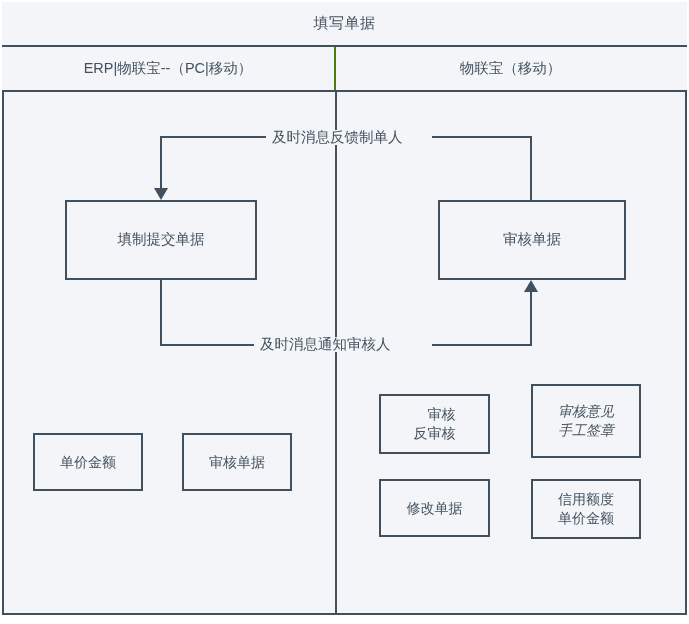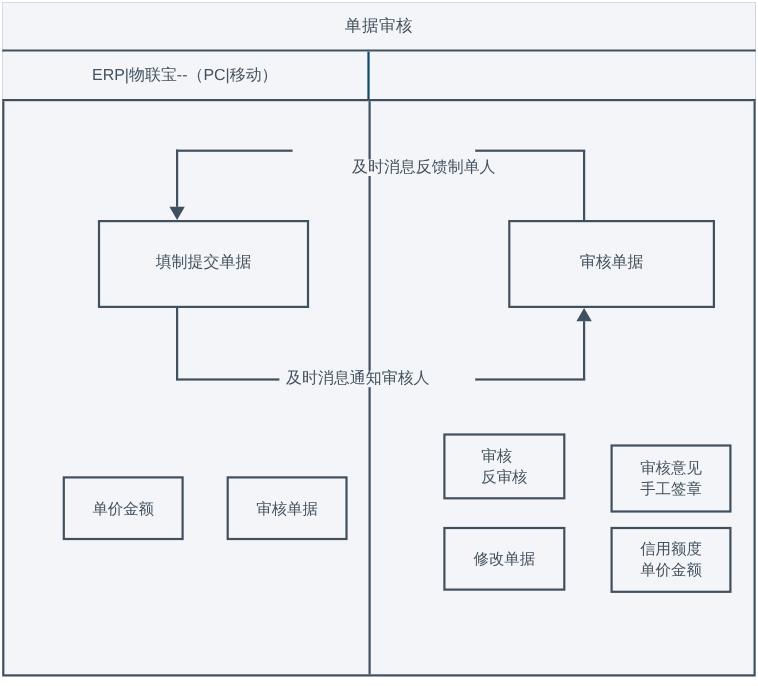--- a/index.html
+++ b/index.html
@@ -61,21 +61,21 @@
   .header-cell {
     display: flex;
     align-items: center;
     justify-content: center;
     font-size: 14.5px;
     color: #44525f;
     box-sizing: border-box;
   }
   .header-cell.left {
     width: 334px;
-    border-right: 2px solid #0c4a6e;
+    border-right: 2px solid #4d7c0f;
   }
   .header-cell.right {
     width: 349px;
   }
 
   
   .lane-divider {
     position: absolute;
     left: 335px;
     top: 92px;
@@ -86,37 +86,36 @@
 
   
   .node {
     position: absolute;
     box-sizing: border-box;
     border: 2px solid #41505f;
     background: #f3f5f8;
     display: flex;
     align-items: center;
     justify-content: center;
-    text-align: left;
+    text-align: right;
     color: #44525f;
     line-height: 1.35;
-    margin-left: 24px;
   }
   .node .lbl {
     white-space: pre-line;
   }
 
   .node-fill-submit   { left: 65px;  top: 200px; width: 192px; height: 80px;  font-size: 14.5px; }
   .node-audit-doc     { left: 438px; top: 200px; width: 188px; height: 80px;  font-size: 14.5px; }
 
   .node-write-doc     { left: 33px;  top: 433px; width: 110px; height: 58px;  font-size: 14px; }
   .node-progress      { left: 182px; top: 433px; width: 110px; height: 58px;  font-size: 14px; }
 
   .node-audit-rev     { left: 379px; top: 394px; width: 111px; height: 60px;  font-size: 14px; }
-  .node-opinion-sign  { left: 531px; top: 404px; width: 110px; height: 62px;  font-size: 14px; }
+  .node-opinion-sign  { left: 531px; top: 384px; width: 110px; height: 74px;  font-size: 14px; font-style: italic; }
   .node-modify-doc    { left: 379px; top: 479px; width: 111px; height: 58px;  font-size: 14px; }
   .node-credit-price  { left: 531px; top: 479px; width: 110px; height: 60px;  font-size: 14px; }
 
   
   .line {
     position: absolute;
     background: #41505f;
   }
   .line-h { height: 2px; }
   .line-v { width: 2px; }
@@ -140,36 +139,37 @@
   
   .edge-label {
     position: absolute;
     background: #f3f5f8;
     color: #44525f;
     font-size: 14.5px;
     padding: 0 6px;
     white-space: nowrap;
     line-height: 1;
   }
-  .edge-label-top    { left: 266px; top: 145px; margin-left: 48px; }
+  .edge-label-top    { left: 266px; top: 130px; }
   .edge-label-bottom { left: 254px; top: 337px; }
 </style>
 </head>
 <body>
 
 <div id="canvas">
 
   <div class="frame"></div>
 
   <div class="title-row">
-    <span class="txt">单据审核</span>
+    <span class="txt">填写单据</span>
   </div>
 
   <div class="header-row">
     <div class="header-cell left">ERP|物联宝--（PC|移动）</div>
+    <div class="header-cell right">物联宝（移动）</div>
   </div>
 
   <div class="lane-divider"></div>
 
   <div class="line line-v" style="left:530px; top:137px; height:63px;"></div>
 
   <div class="line line-h" style="left:432px; top:136px; width:100px;"></div>
 
   <div class="line line-h" style="left:160px; top:136px; width:106px;"></div>
 

